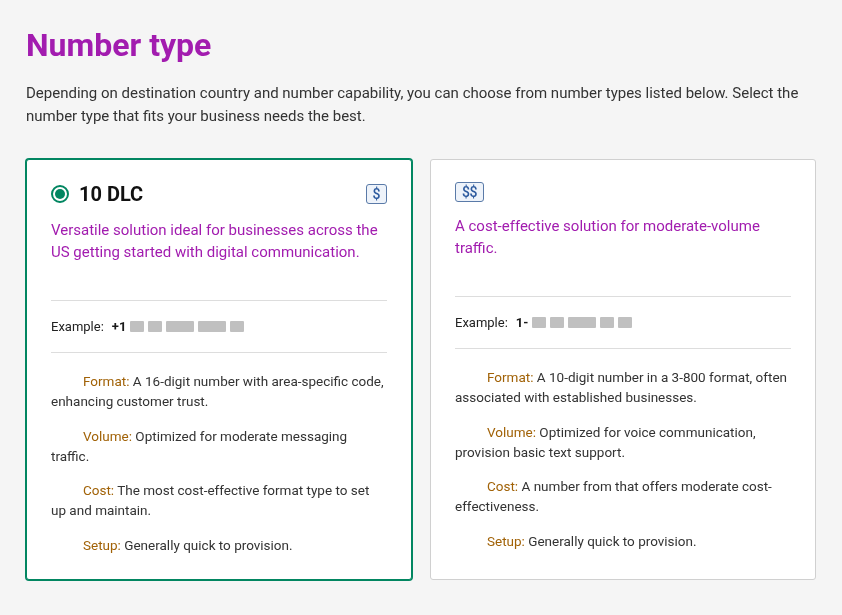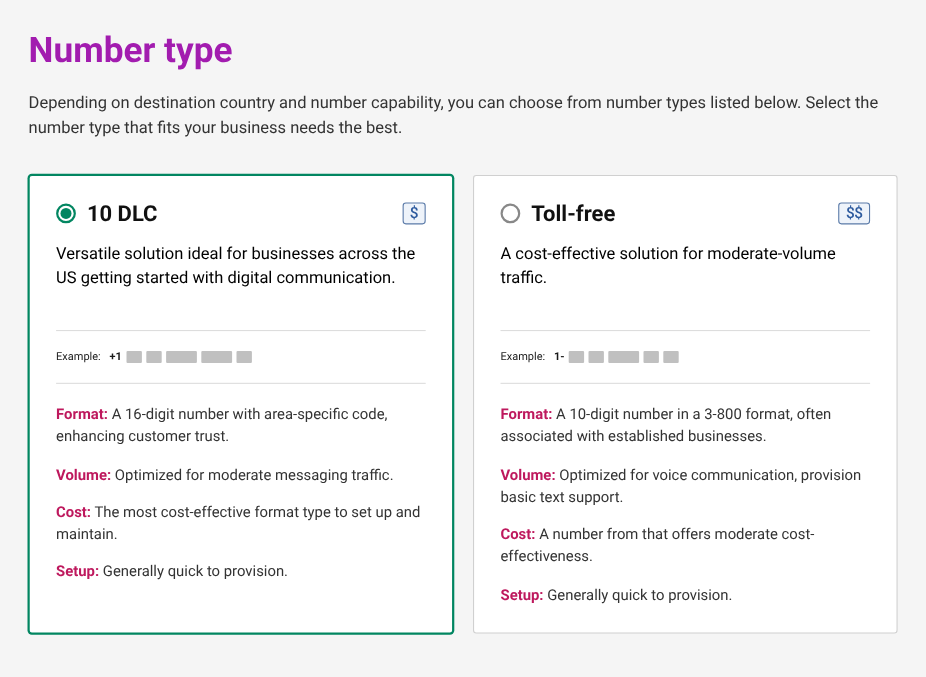--- a/index.html
+++ b/index.html
@@ -85,34 +85,34 @@
       color: #2d5a9e;
       border-radius: 3px;
       padding: 1px 6px;
       font-size: 14px;
       font-weight: 500;
       letter-spacing: -0.5px;
     }
     .card-description {
       font-size: 15px;
       line-height: 1.45;
-      color: #000000;
+      color: #a21caf;
       margin-bottom: 14px;
       min-height: 64px;
     }
     .divider {
       border: none;
       border-top: 1px solid #ddd;
       margin: 16px 0 18px 0;
     }
     .example-row {
       display: flex;
       align-items: center;
       gap: 8px;
-      font-size: 10px;
+      font-size: 13px;
       margin-bottom: 18px;
     }
     .example-label {
       color: #222;
     }
     .example-value {
       display: flex;
       align-items: center;
       gap: 4px;
     }
@@ -137,22 +137,23 @@
     .detail {
       font-size: 13.5px;
       line-height: 1.5;
       color: #333;
       margin-bottom: 14px;
     }
     .detail:last-child {
       margin-bottom: 0;
     }
     .detail strong {
-      font-weight: 700;
-      color: #be185d;
+      font-weight: 400;
+      color: #a16207;
+      margin-left: 32px;
     }
   </style>
 </head>
 <body>
 
 <h1 class="page-title">Number type</h1>
 <p class="page-description">Depending on destination country and number capability, you can choose from number types listed below. Select the number type that fits your business needs the best.</p>
 
 <div class="cards">
 
@@ -179,24 +180,20 @@
     </div>
     <hr class="divider2">
     <p class="detail"><strong>Format:</strong> <span>A 16-digit number with area-specific code, enhancing customer trust.</span></p>
     <p class="detail"><strong>Volume:</strong> <span>Optimized for moderate messaging traffic.</span></p>
     <p class="detail"><strong>Cost:</strong> <span>The most cost-effective format type to set up and maintain.</span></p>
     <p class="detail"><strong>Setup:</strong> <span>Generally quick to provision.</span></p>
   </div>
 
   <div class="card">
     <div class="card-header">
-      <div class="title-row">
-        <span class="radio"></span>
-        <span class="card-title">Toll-free</span>
-      </div>
       <span class="price-badge">$$</span>
     </div>
     <p class="card-description">A cost-effective solution for moderate-volume traffic.</p>
     <hr class="divider">
     <div class="example-row">
       <span class="example-label">Example:</span>
       <span class="example-value">
         <span class="prefix">1-</span>
         <span class="blur-digit"></span>
         <span class="blur-digit"></span>

